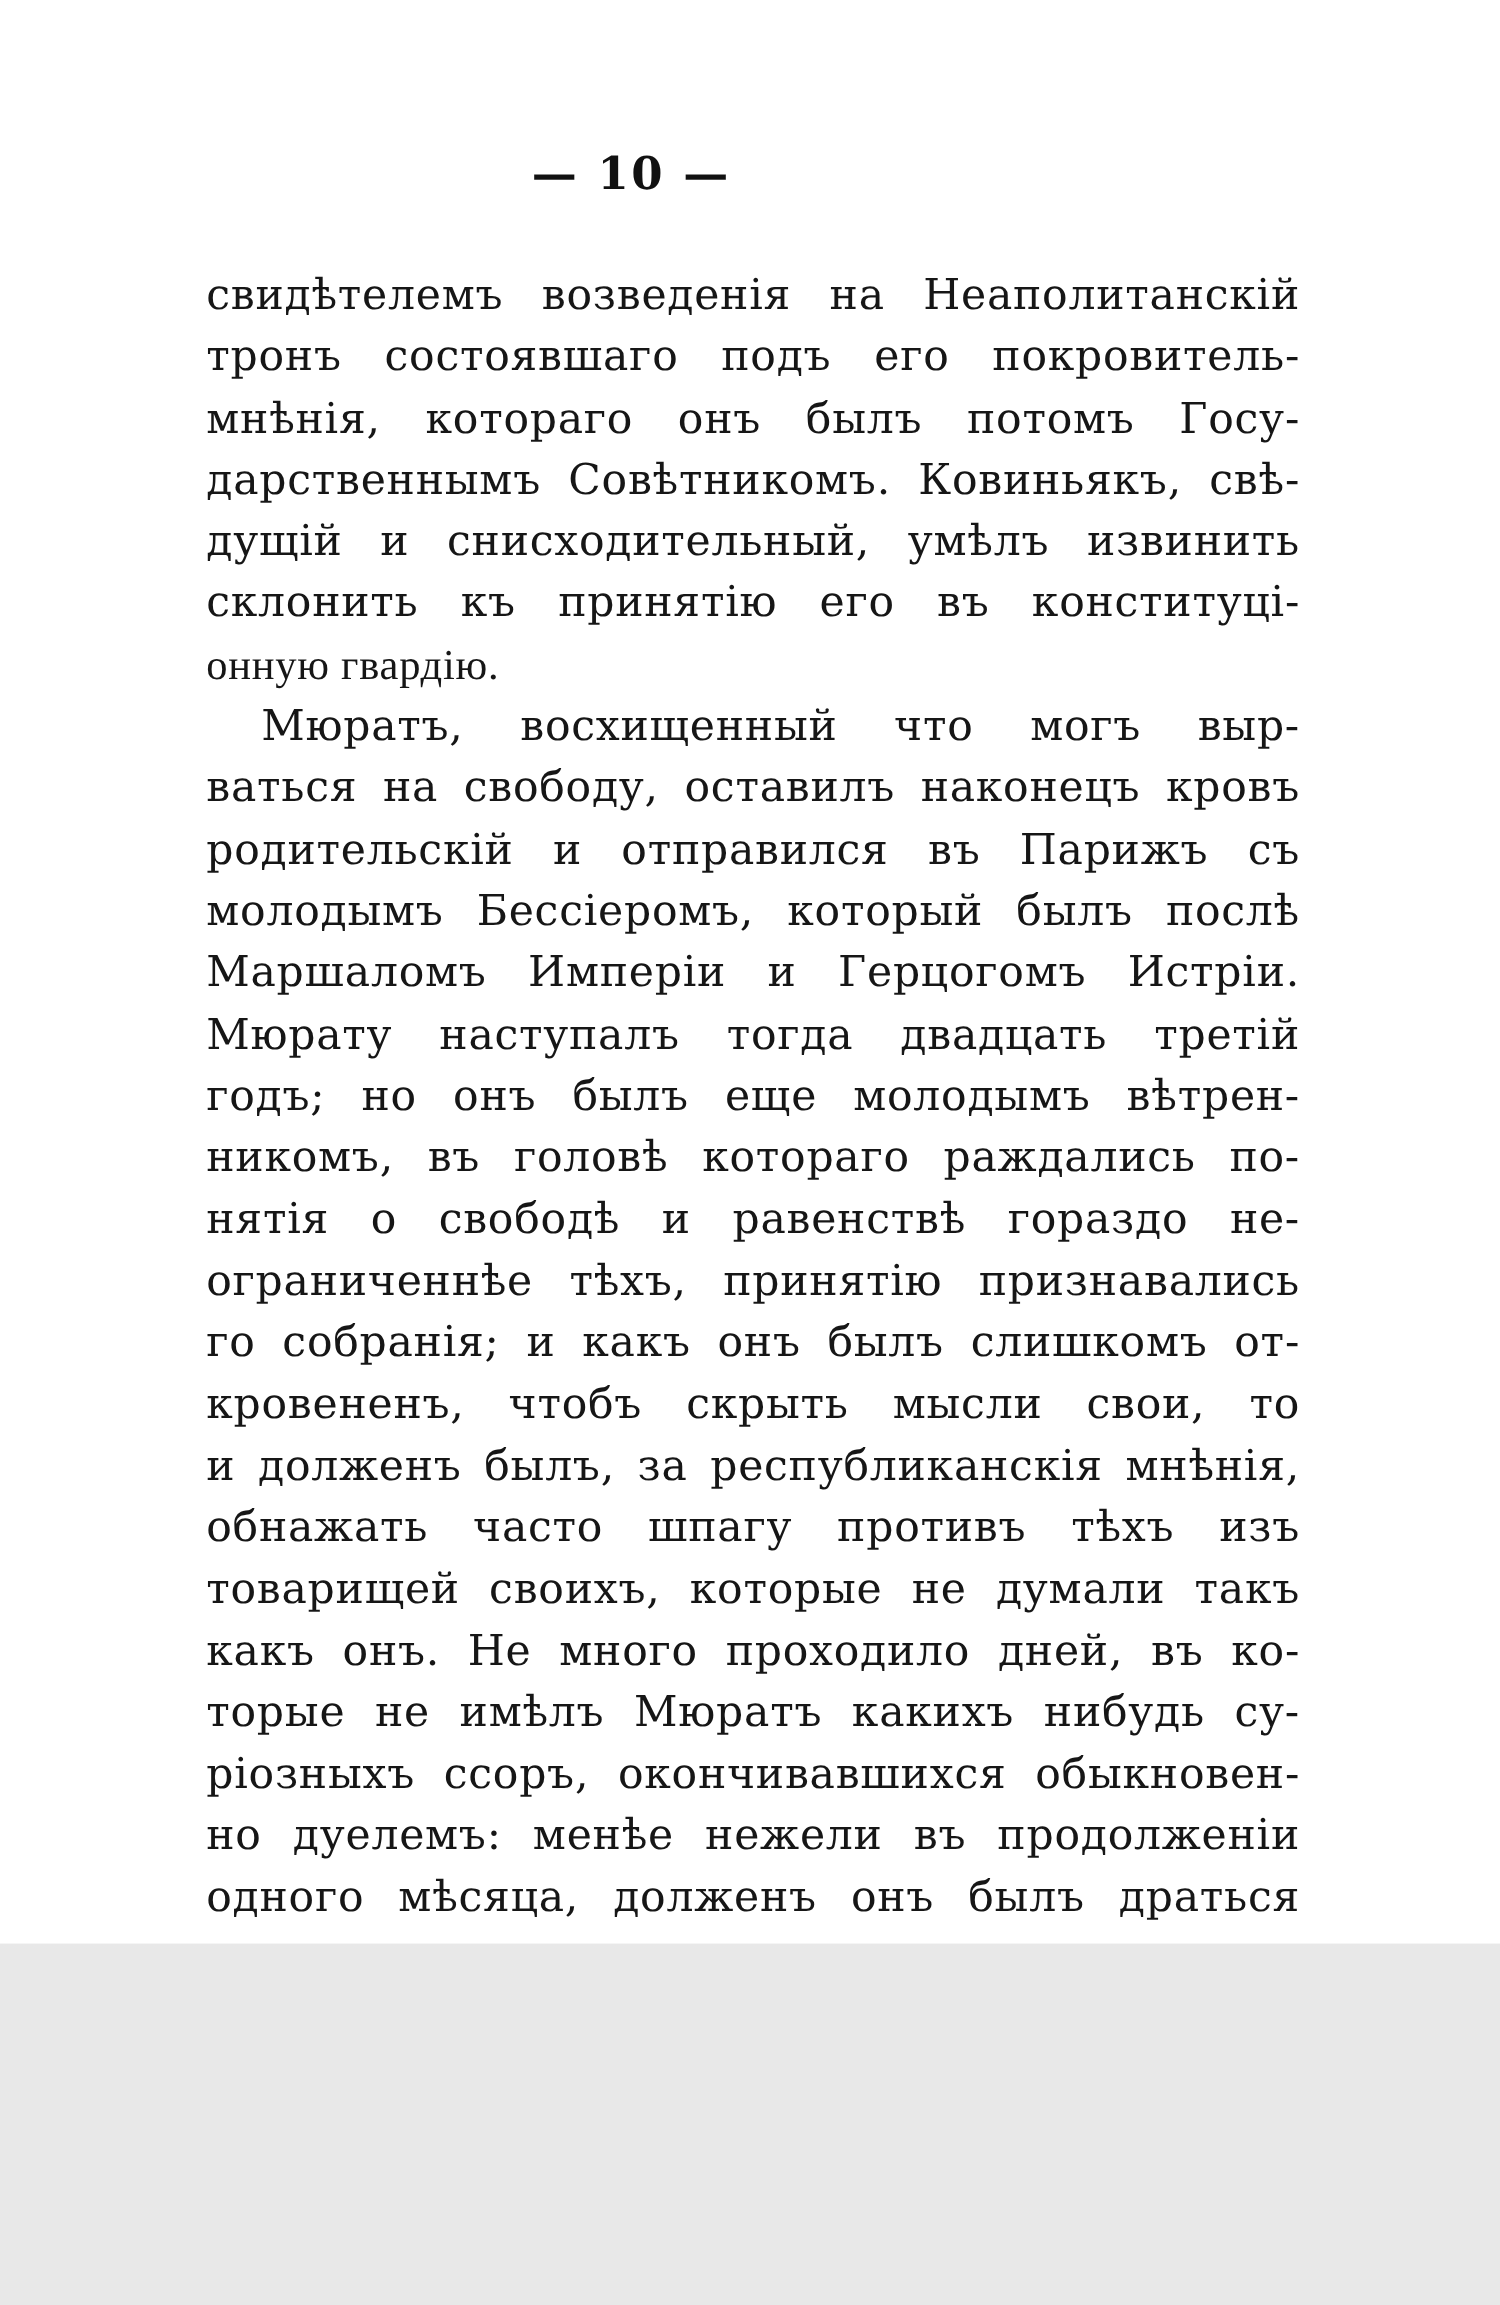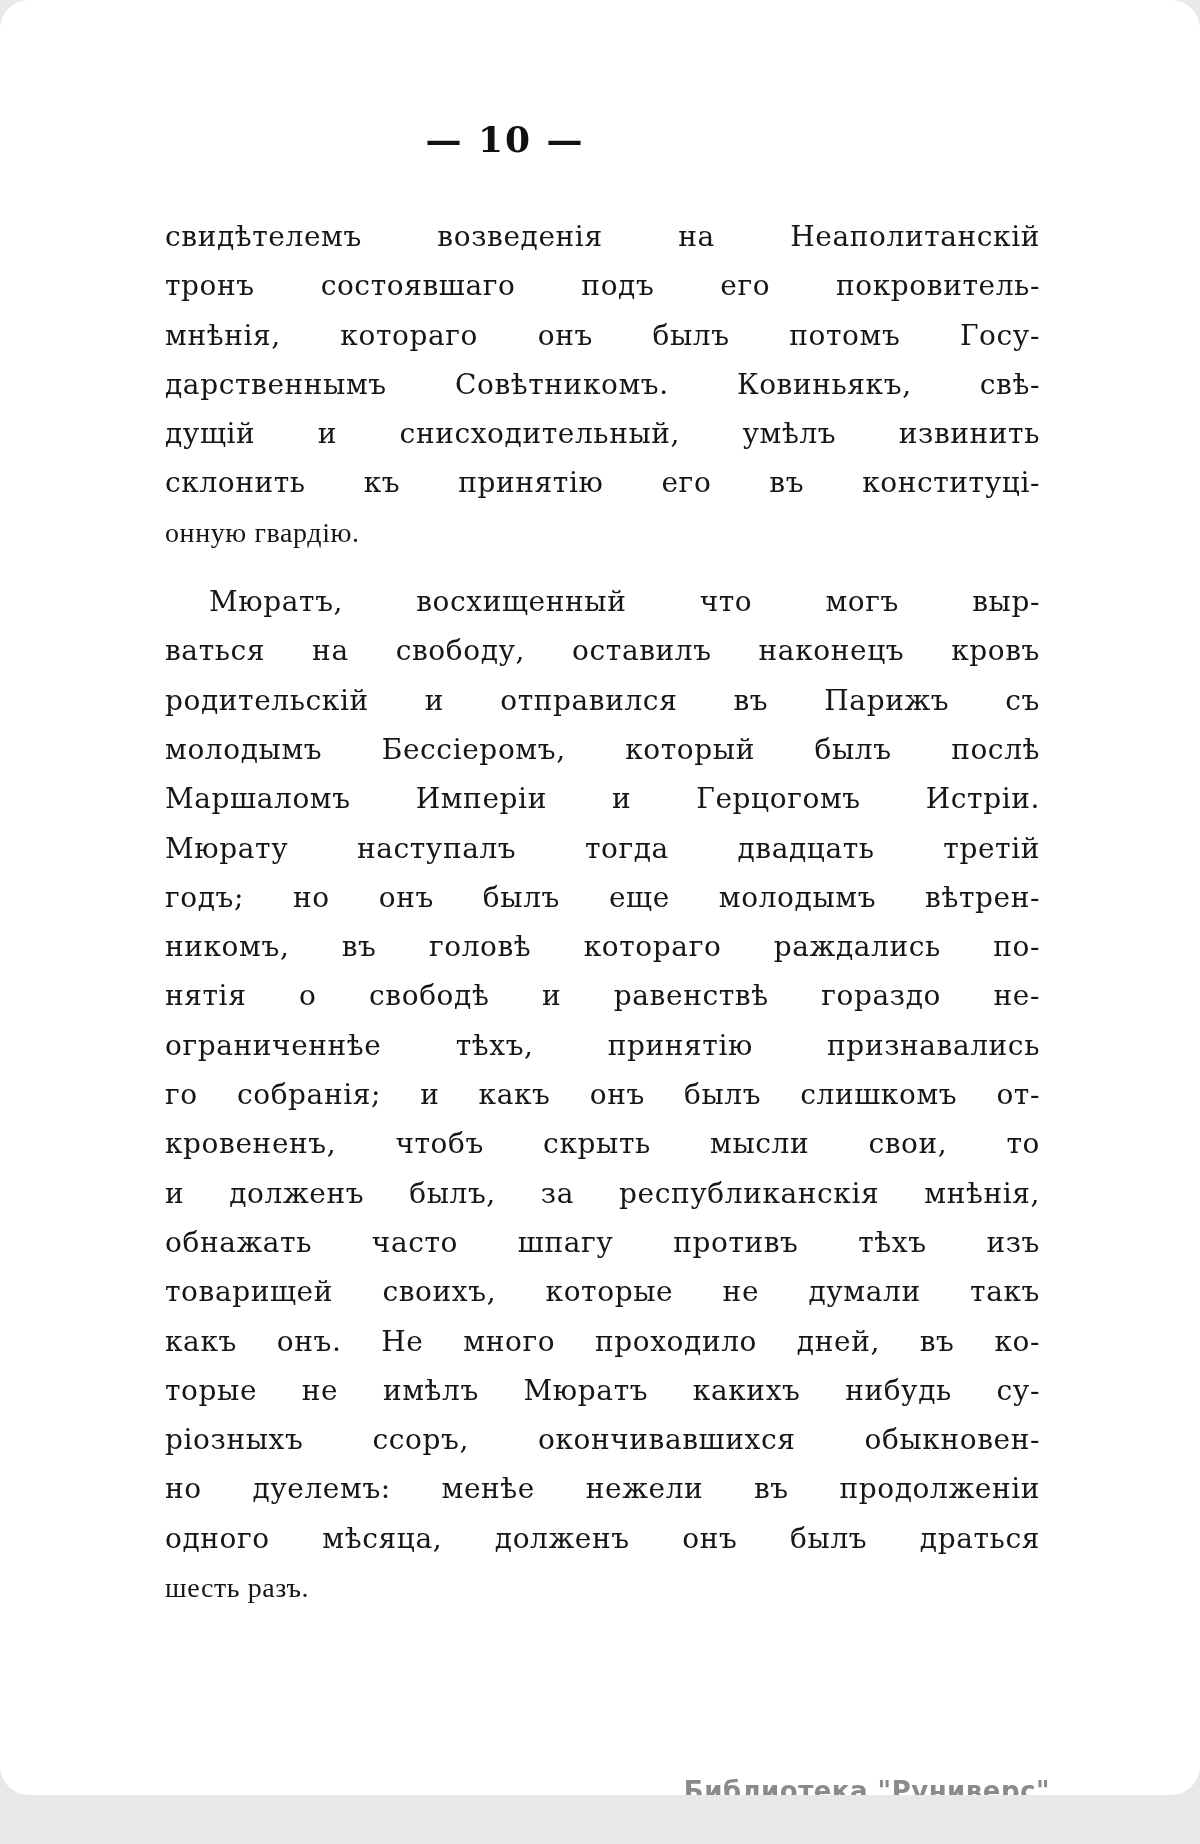--- a/index.html
+++ b/index.html
@@ -3,59 +3,57 @@
 <meta charset="utf-8">
 <style>
   html, body {
     margin: 0;
     padding: 0;
     background: #e8e8e8;
   }
   .page {
     position: relative;
     width: 1200px;
-    height: 1795px;
+    height: 1555px;
     background: #ffffff;
     overflow: hidden;
     font-family: "DejaVu Serif", serif;
     color: #161616;
-    border-radius: 29px;
   }
   .page-number {
     position: absolute;
     top: 118px;
     left: 165px;
     width: 680px;
     text-align: center;
     font-size: 36px;
     font-weight: bold;
     letter-spacing: 2px;
     color: #111111;
   }
   .text-block {
     position: absolute;
     top: 212px;
     left: 165px;
     width: 875px;
   }
   .line {
-    font-size: 28px;
+    font-size: 34px;
     line-height: 49.3px;
     letter-spacing: 0.6px;
     text-align: justify;
     text-align-last: justify;
     white-space: normal;
   }
   .line.last {
     text-align-last: left;
     font-family: Liberation Serif, serif;
   }
   .line.indent {
     text-indent: 44px;
-    margin-top: 20px;
   }
   .watermark {
     position: absolute;
     top: 1776px;
     right: 150px;
     font-family: "DejaVu Sans", sans-serif;
     font-size: 26px;
     font-weight: 600;
     color: #8a8a8a;
     letter-spacing: 0.5px;

